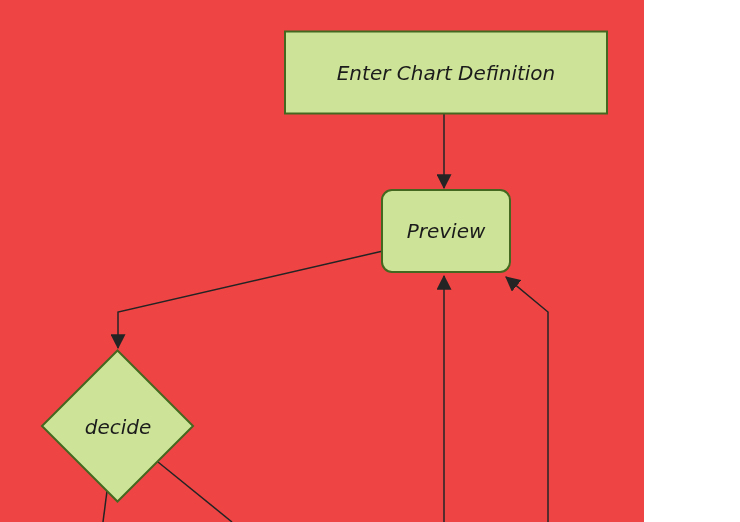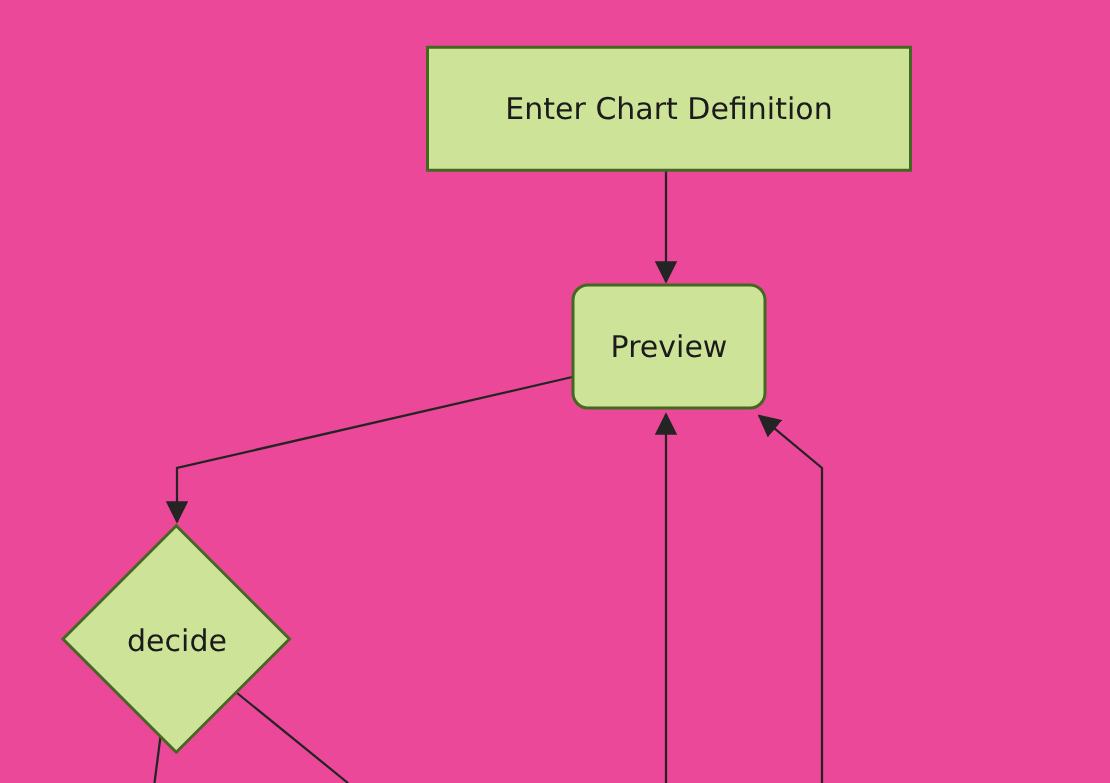--- a/index.html
+++ b/index.html
@@ -2,25 +2,26 @@
 <html><head>
 <meta charset="utf-8">
 <style>
   html, body {
     margin: 0;
     padding: 0;
     background: #ffffff;
   }
   .canvas {
     position: relative;
-    width: 740px;
+    width: 644px;
     height: 522px;
-    background: #ec4899;
+    background: #ef4444;
     overflow: hidden;
     font-family: "DejaVu Sans", "Liberation Sans", sans-serif;
+    font-style: italic;
   }
   svg {
     display: block;
   }
   .edge {
     fill: none;
     stroke-width: 1.5px;
   }
   .node-shape {
     stroke-width: 2px;

